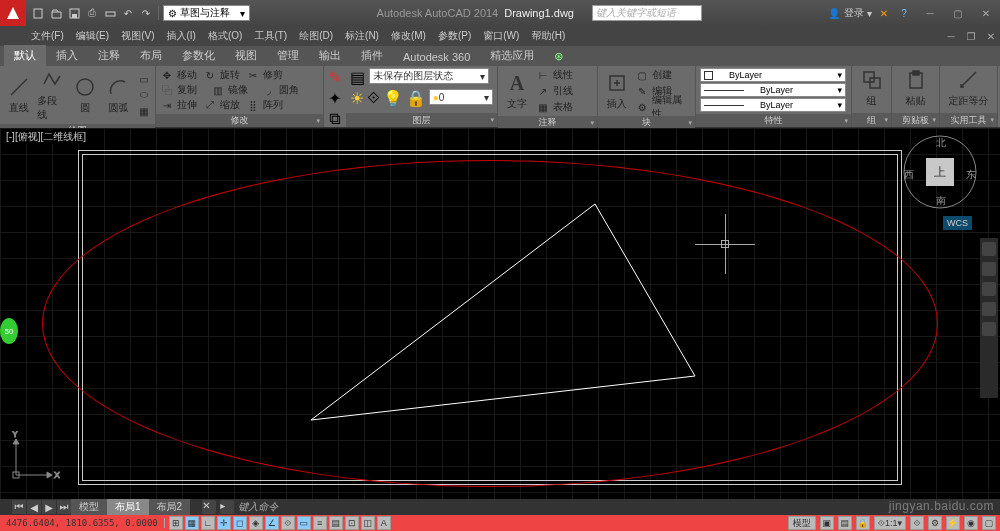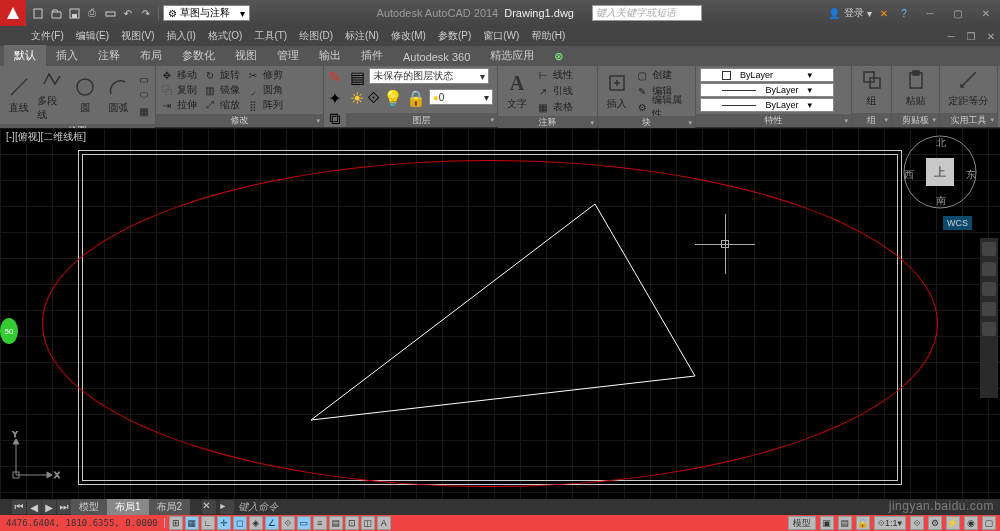--- a/index.html
+++ b/index.html
@@ -40,21 +40,21 @@
 
 .big-tool { display: flex; flex-direction: column; align-items: center; gap: 2px; width: 30px; color: #222; font-size: 10px; }
 .big-tool .icon { width: 24px; height: 24px; display: flex; align-items: center; justify-content: center; }
 .icon svg { stroke: #333; fill: none; stroke-width: 1.5; }
 
 .small-col { display: flex; flex-direction: column; gap: 2px; }
 .small-tool { display: flex; align-items: center; gap: 3px; height: 14px; color: #222; font-size: 10px; }
 .small-tool .ic { width: 14px; height: 14px; display: flex; align-items: center; justify-content: center; }
 
 .layer-combo { background: #fff; border: 1px solid #888; width: 120px; height: 16px; font-size: 10px; color: #333; padding: 0 3px; display: flex; align-items: center; }
-.prop-combo { background: #fff; border: 1px solid #888; width: 134px; height: 14px; font-size: 9px; display: flex; align-items: center; padding: 0 21px; gap: 9px; }
+.prop-combo { background: #fff; border: 1px solid #888; width: 146px; height: 14px; font-size: 9px; display: flex; align-items: center; padding: 0 3px; gap: 16px; }
 .pc-swatch { width: 9px; height: 9px; border: 1px solid #333; background: #fff; }
 .pc-line { width: 40px; height: 0; border-top: 1.5px solid #333; }
 
 
 .drawing-area { position: absolute; top: 128px; bottom: 32px; left: 0; right: 0; background: #000; }
 .canvas-grid { position: absolute; inset: 0; background-image:
   repeating-linear-gradient(#181818 0 1px, transparent 1px 26px),
   repeating-linear-gradient(90deg, #181818 0 1px, transparent 1px 26px); }
 .view-label { position: absolute; top: 2px; left: 4px; color: #ccc; font-size: 10px; background: #000; padding: 0 2px; }
 .viewport-border { position: absolute; border: 1px solid #ccc; }
@@ -275,21 +275,21 @@
           </div>
         <div class="small-tool">
             <span class="ic">↻</span>
             <span>旋转</span>
           </div>
         <div class="small-tool">
             <span class="ic">✂</span>
             <span>修剪</span>
           </div>
       </div>
-      <div style="display:flex;gap:6px">
+      <div style="display:flex;gap:14px">
         <div class="small-tool">
             <span class="ic">⿻</span>
             <span>复制</span>
           </div>
         <div class="small-tool">
             <span class="ic">▥</span>
             <span>镜像</span>
           </div>
         <div class="small-tool">
             <span class="ic">◞</span>

